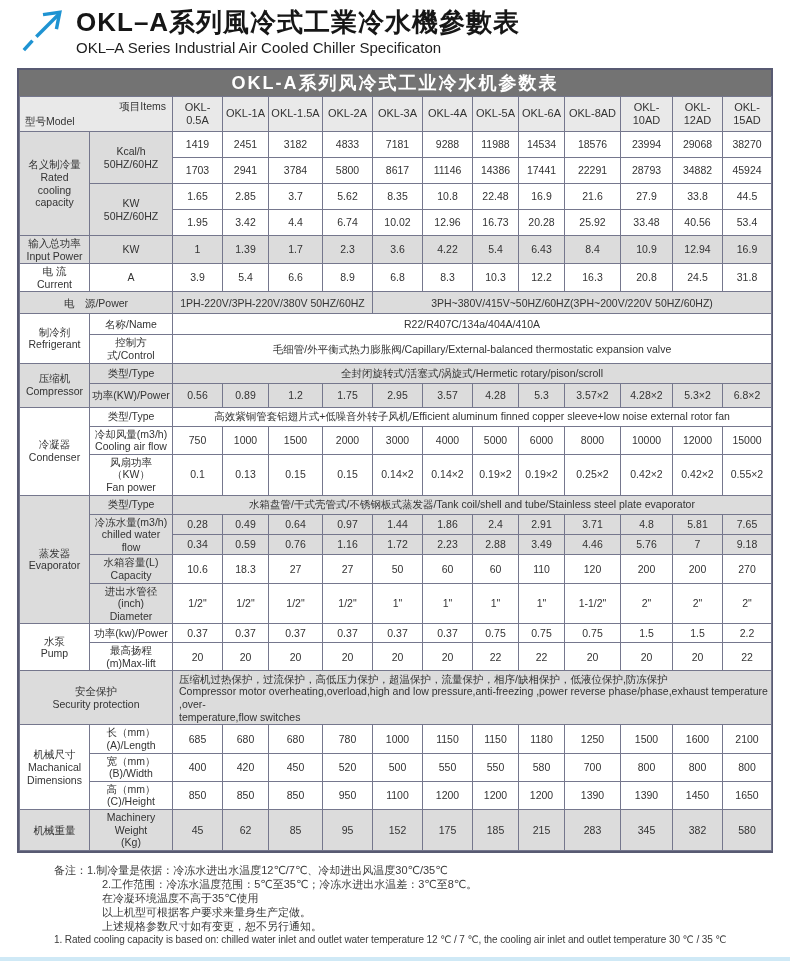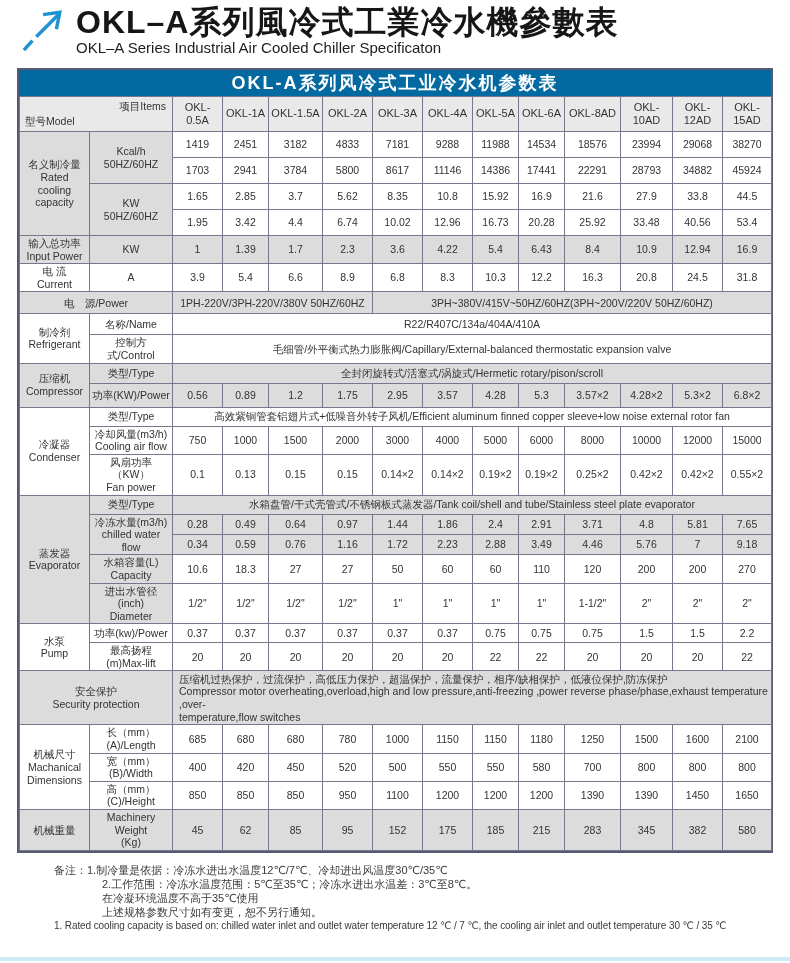--- a/index.html
+++ b/index.html
@@ -4,25 +4,25 @@
 <style>
   html,body{margin:0;padding:0;}
   body{
     width:790px;height:963px;background:#ffffff;overflow:hidden;
     font-family:"Liberation Sans","DejaVu Sans",sans-serif;color:#2e2e2e;
     position:relative;
   }
   
   .page-header{display:flex;align-items:flex-start;padding:7px 0 0 18px;height:52px;}
   .logo{width:50px;height:46px;margin-right:8px;flex:0 0 auto;}
-  .t-cn{font-size:32px;font-weight:bold;letter-spacing:1px;color:#161616;line-height:30px;}
+  .t-cn{font-size:26px;font-weight:bold;letter-spacing:1px;color:#161616;line-height:30px;}
   .t-en{font-size:15px;color:#1d1d1d;line-height:22px;}
   
   .tbl-wrap{width:752px;margin:9px 0 0 17px;border:2px solid #585a72;}
-  .blue-bar{height:26px;background:#0369a1;color:#ffffff;text-align:center;
+  .blue-bar{height:26px;background:#737373;color:#ffffff;text-align:center;
     font-size:18px;font-weight:bold;letter-spacing:2px;line-height:26px;}
   table{border-collapse:collapse;table-layout:fixed;width:100%;border-radius:30px;}
   td{border:1px solid #75778d;text-align:center;vertical-align:middle;
      font-size:10.5px;line-height:1.2;padding:1px 2px;color:#333;
      overflow:hidden;}
   tr.shade td{background:#dcdcdc;}
   td.g{background:#dcdcdc;}
   td.lbl{font-size:10.5px;color:#333;}
   td.lt{text-align:left;padding-left:6px;}
   tr.mrow td{background:#e9e9e9;font-size:11px;height:32px;}
@@ -126,21 +126,21 @@
           <td>45924</td>
         </tr>
         <tr style="height: 26px;">
           <td rowspan="2" class="lbl g">KW<br>50HZ/60HZ</td>
           <td>1.65</td>
           <td>2.85</td>
           <td>3.7</td>
           <td>5.62</td>
           <td>8.35</td>
           <td>10.8</td>
-          <td>15.92</td>
+          <td>22.48</td>
           <td>16.9</td>
           <td>21.6</td>
           <td>27.9</td>
           <td>33.8</td>
           <td>44.5</td>
         </tr>
         <tr style="height: 26px;">
           <td>1.95</td>
           <td>3.42</td>
           <td>4.4</td>
@@ -418,20 +418,21 @@
         </tr>
       </tbody>
   </table>
 </div>
 
 <div class="notes">
   <div class="n-cn" id="notes-cn">
       <div>备注：1.制冷量是依据：冷冻水进出水温度12℃/7℃、冷却进出风温度30℃/35℃</div>
       <div class="ind">2.工作范围：冷冻水温度范围：5℃至35℃；冷冻水进出水温差：3℃至8℃。</div>
       <div class="ind">在冷凝环境温度不高于35℃使用</div>
+      <div class="ind">以上机型可根据客户要求来量身生产定做。</div>
       <div class="ind">上述规格参数尺寸如有变更，恕不另行通知。</div>
     </div>
   <div class="n-en" id="notes-en">
       <div>1. Rated cooling capacity is based on: chilled water inlet and outlet water temperature 12 ℃ / 7 ℃, the cooling air inlet and outlet temperature 30 ℃ / 35 ℃</div>
     </div>
 </div>
 
 <div class="foot-strip"></div>
 
 </body></html>

